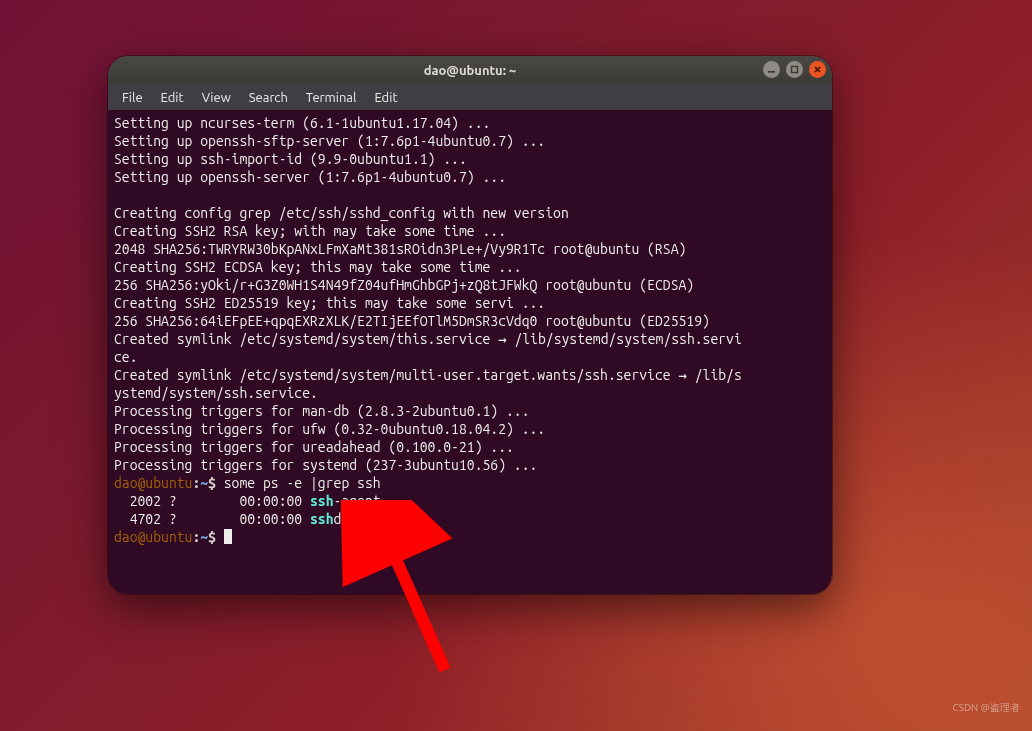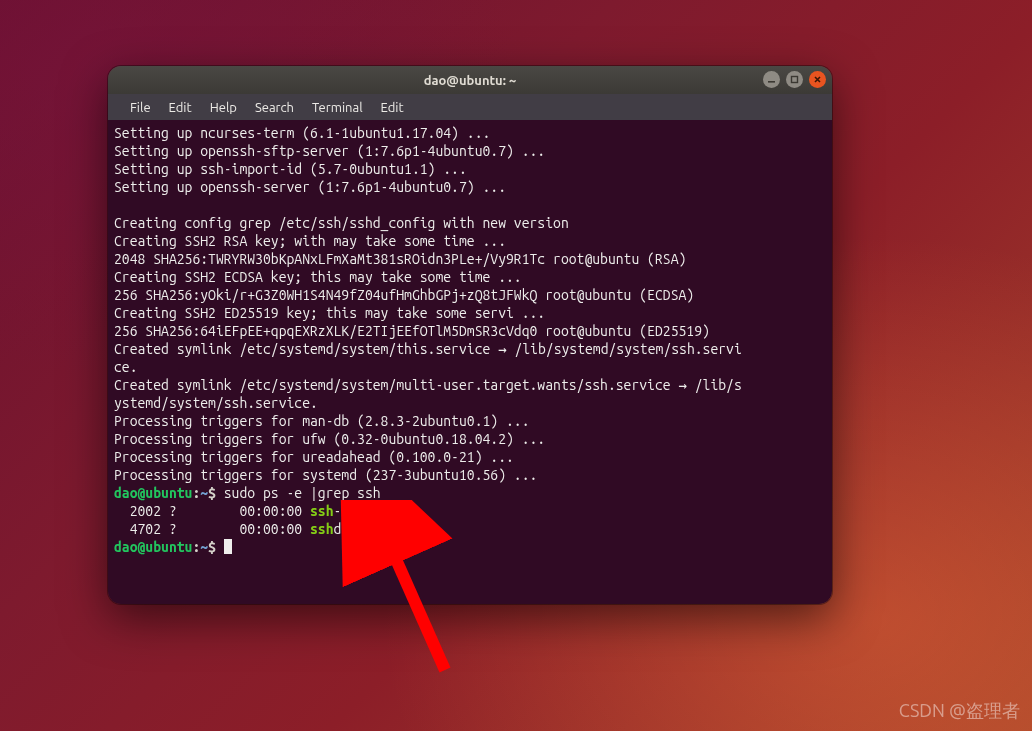--- a/index.html
+++ b/index.html
@@ -2,39 +2,39 @@
 <html><head>
 <meta charset="utf-8">
 <style>
   html,body{margin:0;padding:0;width:1032px;height:731px;overflow:hidden;font-family:"Ubuntu","DejaVu Sans",sans-serif}
   .desktop{position:relative;width:1032px;height:731px;
     background:
       radial-gradient(ellipse 900px 700px at 85% 85%, rgba(255,120,60,.35), transparent 55%),
       radial-gradient(ellipse 700px 500px at 10% 10%, rgba(120,20,60,.55), transparent 60%),
       linear-gradient(135deg,#6a1030 0%, #7e1a2e 35%, #8c1e28 60%, #a6442a 100%);
   }
-  .terminal{position:absolute;left:108px;top:66px;width:724px;height:538px;
-    border-radius:13px;overflow:hidden;box-shadow:0 14px 45px rgba(0,0,0,.55), 0 0 0 1px rgba(0,0,0,.35)}
+  .terminal{position:absolute;left:108px;top:56px;width:724px;height:538px;
+    border-radius:20px;overflow:hidden;box-shadow:0 14px 45px rgba(0,0,0,.55), 0 0 0 1px rgba(0,0,0,.35)}
   .titlebar{height:28px;background:linear-gradient(#4a4844,#3c3a36);display:flex;align-items:center;justify-content:center;position:relative}
   .titlebar .title{color:#dfdbd2;font-size:13px;font-weight:600}
   .winbtns{position:absolute;right:6px;top:5px;display:flex;gap:6px}
   .wbtn{width:17px;height:17px;border-radius:50%;display:flex;align-items:center;justify-content:center;font-size:10px;color:#3a2a10}
   .wmin{background:#8f8b84}.wmax{background:#8f8b84}.wclose{background:#e95420}
-  .menubar{height:26px;background:#413d45;display:flex;align-items:center;padding:0 14px;gap:2px}
+  .menubar{height:26px;background:#413d45;display:flex;align-items:center;padding:0 6px;gap:2px}
   .mitem{color:#eceae6;font-size:13px;padding:2px 8px;border-radius:3px;cursor:default}
   .termbody{height:calc(100% - 54px);background:#300a24;color:#eeeeec;
     font-family:"Ubuntu Mono","DejaVu Sans Mono",monospace;font-size:14px;line-height:18px;
     padding:4px 6px;white-space:pre;overflow:hidden}
-  .tgreen{color:#22c55e;font-weight:bold}
+  .tgreen{color:#a16207;font-weight:normal}
   .twhite{color:#d3d0c8;font-weight:bold}
   .tblue{color:#729fcf;font-weight:bold}
-  .tred{color:#84cc16;font-weight:bold}
+  .tred{color:#5eead4;font-weight:bold}
   .cursor{display:inline-block;width:8px;height:15px;background:#eeeeec;vertical-align:-2px}
   .arrow{position:absolute;left:275px;top:500px;pointer-events:none}
-  .watermark{position:absolute;right:12px;bottom:8px;color:rgba(255,255,255,.45);font-size:18px}
+  .watermark{position:absolute;right:12px;bottom:16px;color:rgba(255,255,255,.45);font-size:10px}
 </style>
 </head>
 <body>
 
 <div class="desktop">
 
   <div class="terminal">
     <div class="titlebar">
       <span class="title">dao@ubuntu: ~</span>
       <div class="winbtns">
@@ -51,46 +51,46 @@
         <div class="wbtn wclose">
             <svg width="9" height="9" viewBox="0 0 9 9">
               <path d="M2 2 L7 7 M7 2 L2 7" stroke="#3a1505" stroke-width="1.6"></path>
             </svg>
           </div>
       </div>
     </div>
     <div class="menubar">
       <span class="mitem">File</span>
       <span class="mitem">Edit</span>
-      <span class="mitem">Help</span>
+      <span class="mitem">View</span>
       <span class="mitem">Search</span>
       <span class="mitem">Terminal</span>
       <span class="mitem">Edit</span>
     </div>
     <div class="termbody"><span>Setting up ncurses-term (6.1-1ubuntu1.17.04) ...</span>
 <span>Setting up openssh-sftp-server (1:7.6p1-4ubuntu0.7) ...</span>
-<span>Setting up ssh-import-id (5.7-0ubuntu1.1) ...</span>
+<span>Setting up ssh-import-id (9.9-0ubuntu1.1) ...</span>
 <span>Setting up openssh-server (1:7.6p1-4ubuntu0.7) ...</span>
 <span></span>
 <span>Creating config grep /etc/ssh/sshd_config with new version</span>
 <span>Creating SSH2 RSA key; with may take some time ...</span>
 <span>2048 SHA256:TWRYRW30bKpANxLFmXaMt381sROidn3PLe+/Vy9R1Tc root@ubuntu (RSA)</span>
 <span>Creating SSH2 ECDSA key; this may take some time ...</span>
 <span>256 SHA256:yOki/r+G3Z0WH1S4N49fZ04ufHmGhbGPj+zQ8tJFWkQ root@ubuntu (ECDSA)</span>
 <span>Creating SSH2 ED25519 key; this may take some servi ...</span>
 <span>256 SHA256:64iEFpEE+qpqEXRzXLK/E2TIjEEfOTlM5DmSR3cVdq0 root@ubuntu (ED25519)</span>
 <span>Created symlink /etc/systemd/system/this.service → /lib/systemd/system/ssh.servi</span>
 <span>ce.</span>
 <span>Created symlink /etc/systemd/system/multi-user.target.wants/ssh.service → /lib/s</span>
 <span>ystemd/system/ssh.service.</span>
 <span>Processing triggers for man-db (2.8.3-2ubuntu0.1) ...</span>
 <span>Processing triggers for ufw (0.32-0ubuntu0.18.04.2) ...</span>
 <span>Processing triggers for ureadahead (0.100.0-21) ...</span>
 <span>Processing triggers for systemd (237-3ubuntu10.56) ...</span>
-<span class="tgreen">dao@ubuntu</span><span class="twhite">:</span><span class="tblue">~</span><span class="twhite">$</span><span> sudo ps -e |grep ssh</span>
+<span class="tgreen">dao@ubuntu</span><span class="twhite">:</span><span class="tblue">~</span><span class="twhite">$</span><span> some ps -e |grep ssh</span>
 <span>  2002 ?        00:00:00 </span><span class="tred">ssh</span><span>-agent</span>
 <span>  4702 ?        00:00:00 </span><span class="tred">ssh</span><span>d</span>
 <span class="tgreen">dao@ubuntu</span><span class="twhite">:</span><span class="tblue">~</span><span class="twhite">$</span> <span class="cursor"></span></div>
   </div>
 
   <svg class="arrow" width="200" height="200">
     <defs>
       <marker id="ah" markerWidth="14" markerHeight="14" refX="3" refY="5" orient="auto">
         <path d="M0,0 L0,10 L12,5 z" fill="#ff0000"></path>
       </marker>

